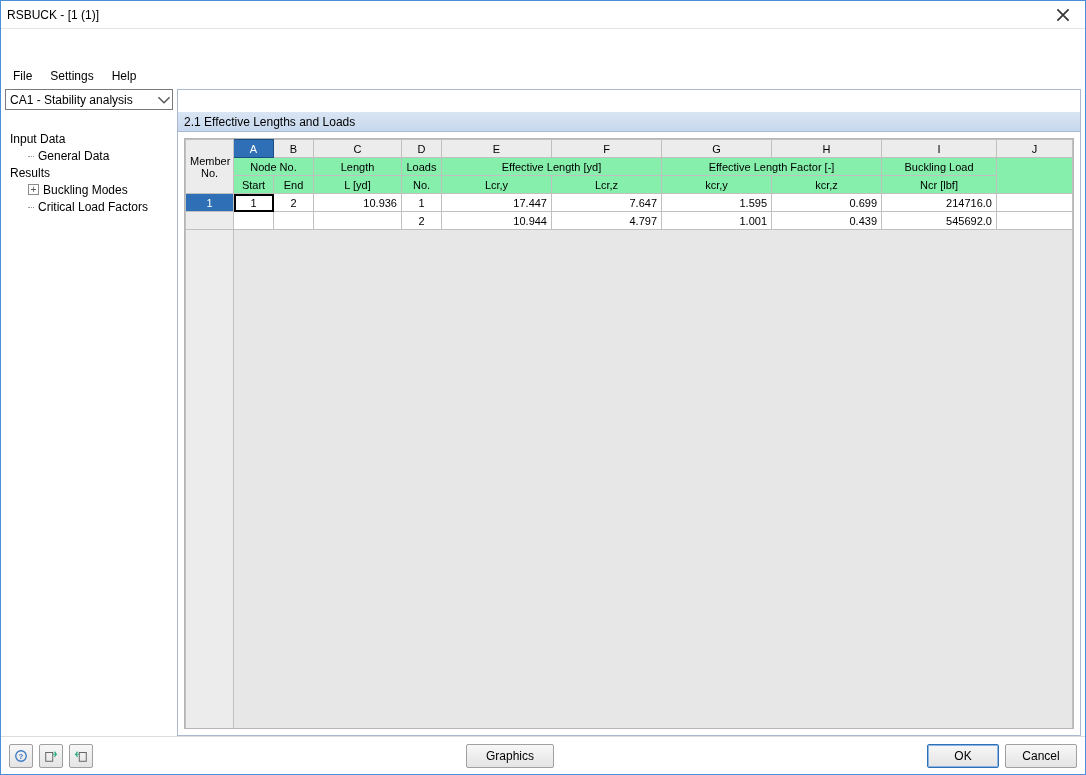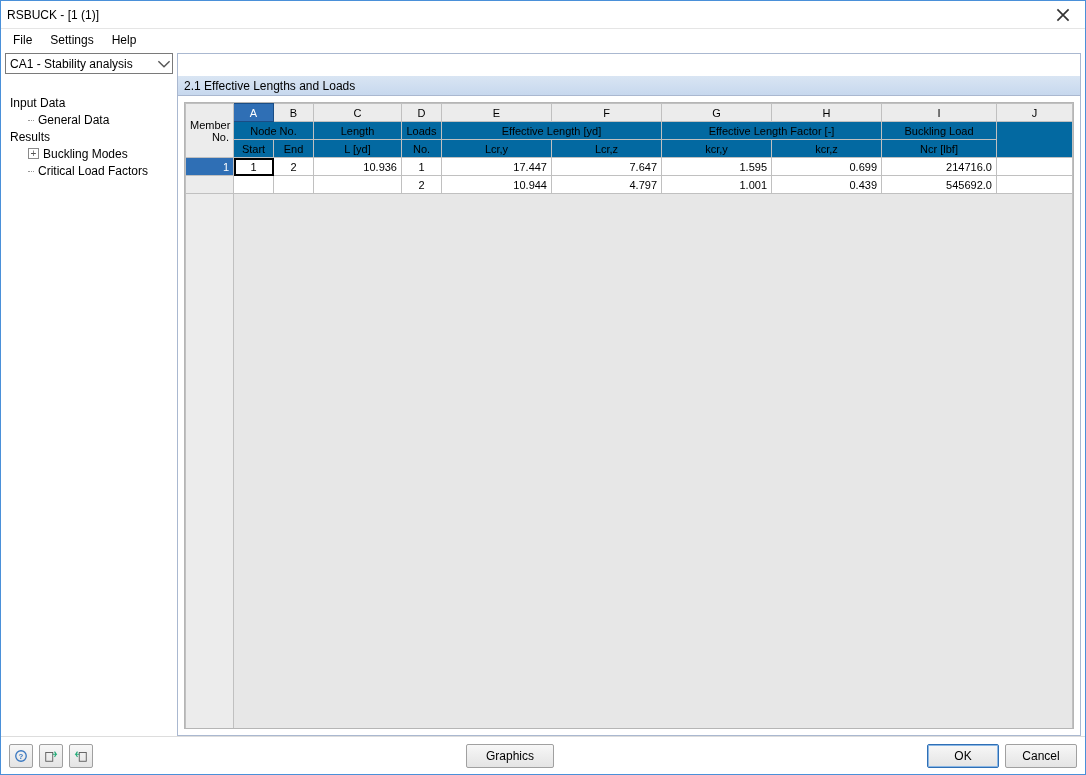--- a/index.html
+++ b/index.html
@@ -36,20 +36,21 @@
   display: flex; align-items: center; justify-content: center;
   font-size: 14px; color: #333;
 }
 .menubar {
   height: 22px;
   display: flex;
   align-items: center;
   gap: 2px;
   padding: 0 4px;
   background: #fff;
+  margin-top: 36px;
 }
 .menubar .mi {
   padding: 2px 8px;
 }
 .body {
   flex: 1;
   display: flex;
   padding: 0 4px 0 4px;
   gap: 4px;
   min-height: 0;
@@ -148,21 +149,21 @@
 }
 table.grid th, table.grid td {
   border: 1px solid #c0c0c0;
   padding: 0 4px;
   height: 18px;
   font-size: 11px;
   overflow: hidden;
   white-space: nowrap;
 }
 table.grid th {
-  background: #0369a1;
+  background: #86efac;
   font-weight: normal;
 }
 table.grid .letter {
   background: #ececec;
   text-align: center;
 }
 table.grid .letter.selA {
   background: #2f6fb5;
   color: #fff;
   border: 1px solid #1a4d85;
@@ -174,21 +175,21 @@
   background: #e7e7e7;
 }
 table.grid td.num {
   text-align: right;
 }
 table.grid td.cnum {
   text-align: center;
 }
 table.grid .rowhdr {
   background: #ececec;
-  text-align: right;
+  text-align: center;
   width: 48px;
 }
 table.grid .rowhdr.sel {
   background: #2f6fb5;
   color: #fff;
 }
 table.grid td.selcell {
   background: #fff;
   outline: 2px solid #000;
   outline-offset: -2px;

